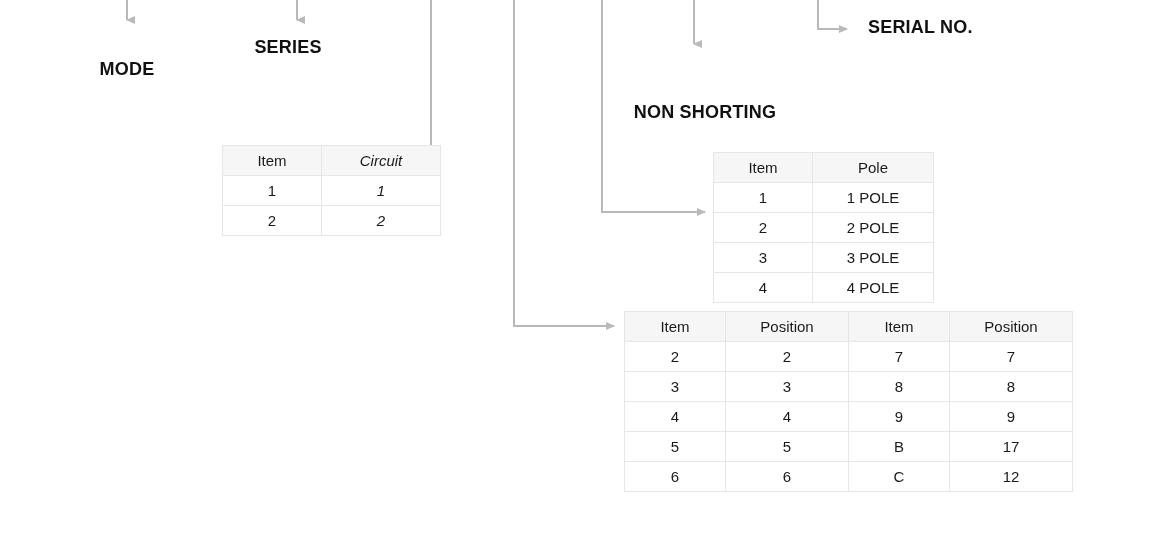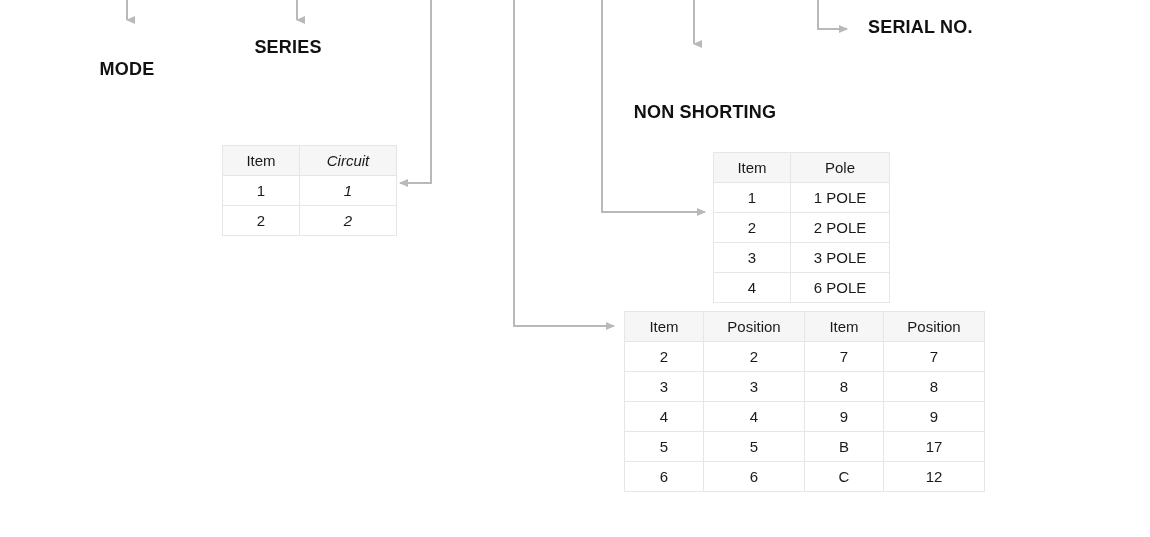--- a/index.html
+++ b/index.html
@@ -50,21 +50,21 @@
   table.grid td {
     border: 1px solid #e6e6e6;
     text-align: center;
     font-weight: normal;
     line-height: 1;
     white-space: nowrap;
   }
   table.grid th {
     background: #f6f6f6;
     color: #1a1a1a;
-    padding: 7px 10px;
+    padding: 7px 21px;
   }
   table.grid td {
     padding: 7px 10px;
   }
 
   #tbl-circuit  { left: 222px; top: 145px; }
   #tbl-circuit th:nth-child(1), #tbl-circuit td:nth-child(1) { width: 56px; }
   #tbl-circuit th:nth-child(2), #tbl-circuit td:nth-child(2) { width: 76px; font-style: italic; }
 
   #tbl-pole { left: 713px; top: 152px; }
@@ -149,21 +149,21 @@
         <tr>
           <td>2</td>
           <td>2 POLE</td>
         </tr>
         <tr>
           <td>3</td>
           <td>3 POLE</td>
         </tr>
         <tr>
           <td>4</td>
-          <td>6 POLE</td>
+          <td>4 POLE</td>
         </tr>
       </tbody>
   </table>
 
   <table class="grid" id="tbl-position">
     <thead>
         <tr>
           <th>Item</th>
           <th>Position</th>
           <th>Item</th>

